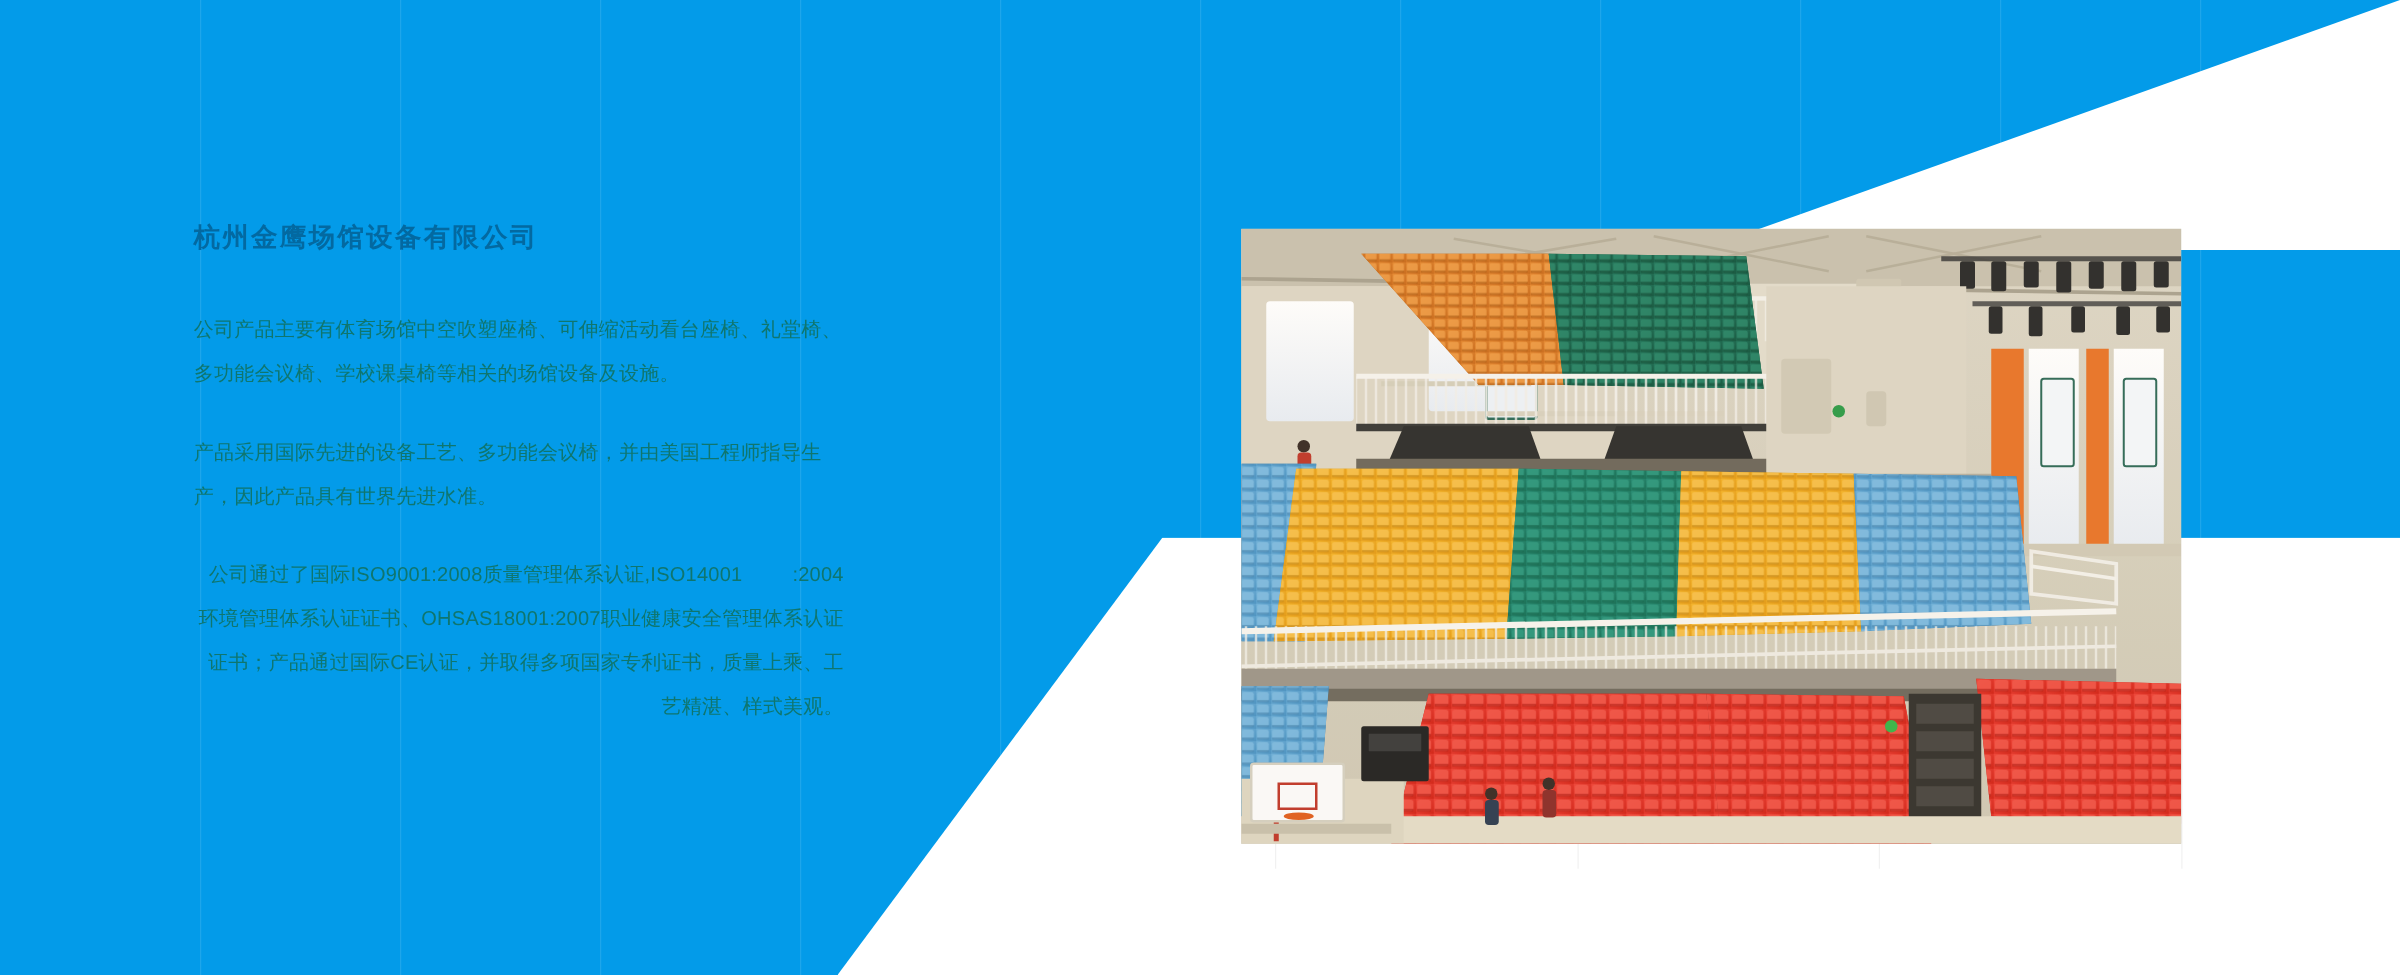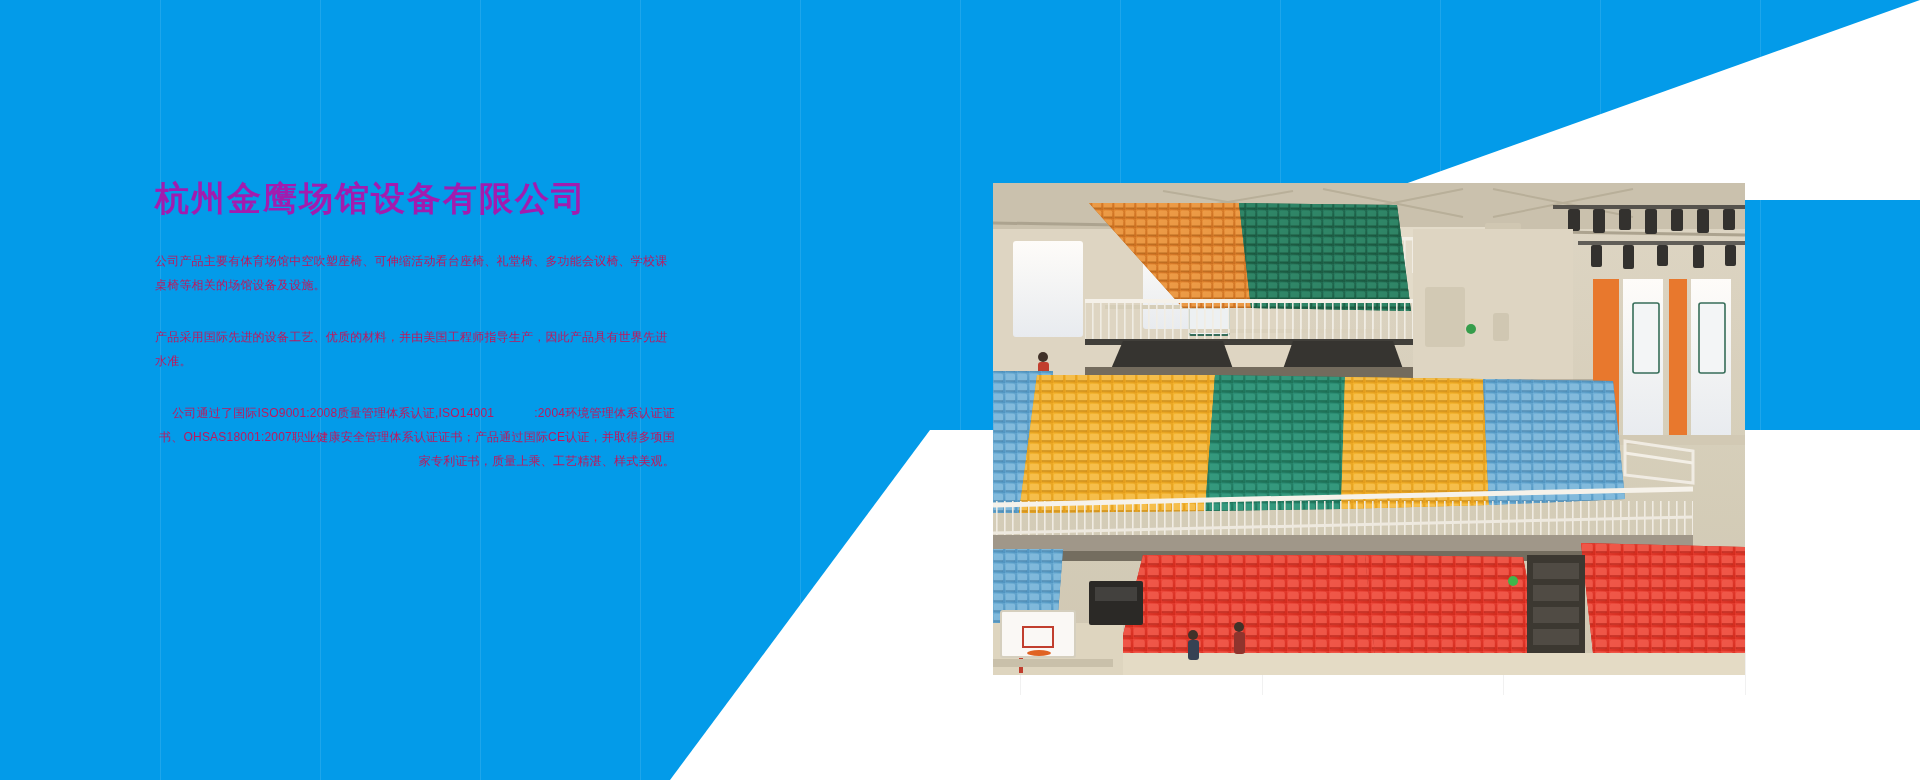--- a/index.html
+++ b/index.html
@@ -82,33 +82,33 @@
 
   
   .text-col {
     position: absolute;
     left: 155px;
     top: 178px;
     width: 520px;
     color: #ffffff;
   }
   .headline {
-    font-size: 34px;
+    font-size: 21px;
     font-weight: bold;
     letter-spacing: 2px;
     line-height: 1.2;
-    margin: 0 0 30px 0;
-    color: #a21caf;
+    margin: 0 0 44px 0;
+    color: #0369a1;
     white-space: nowrap;
   }
   .para {
-    font-size: 12px;
-    line-height: 24px;
+    font-size: 16px;
+    line-height: 35px;
     margin: 0 0 28px 0;
-    color: #be185d;
+    color: #0f766e;
     letter-spacing: 0.2px;
   }
   .para:last-child { margin-bottom: 0; text-align: right; }
   .gap-span { display: inline-block; width: 40px; }
 
   
   .photo-frame {
     position: absolute;
     left: 993px;
     top: 183px;
@@ -149,21 +149,21 @@
     <div class="vline" style="left:1262px"></div>
     <div class="vline" style="left:1503px"></div>
     <div class="vline" style="left:1745px"></div>
   </div>
 
   <div class="text-col">
     <h1 class="headline">杭州金鹰场馆设备有限公司</h1>
 
     <p class="para">公司产品主要有体育场馆中空吹塑座椅、可伸缩活动看台座椅、礼堂椅、多功能会议椅、学校课桌椅等相关的场馆设备及设施。</p>
 
-    <p class="para">产品采用国际先进的设备工艺、优质的材料，并由美国工程师指导生产，因此产品具有世界先进水准。</p>
+    <p class="para">产品采用国际先进的设备工艺、多功能会议椅，并由美国工程师指导生产，因此产品具有世界先进水准。</p>
 
     <p class="para"><span>公司通过了国际ISO9001:2008质量管理体系认证,ISO14001</span><span class="gap-span"></span><span>:2004环境管理体系认证证书、OHSAS18001:2007职业健康安全管理体系认证证书；产品通过国际CE认证，并取得多项国家专利证书，质量上乘、工艺精湛、样式美观。</span></p>
   </div>
 
   <div class="photo-frame">
     <svg class="photo-svg" viewBox="0 0 752 492" preserveAspectRatio="none">
       <defs>
         <linearGradient id="wallG" x1="0" y1="0" x2="0" y2="1">
           <stop offset="0%" stop-color="#ded8c8"></stop>
           <stop offset="100%" stop-color="#cfc8b5"></stop>

